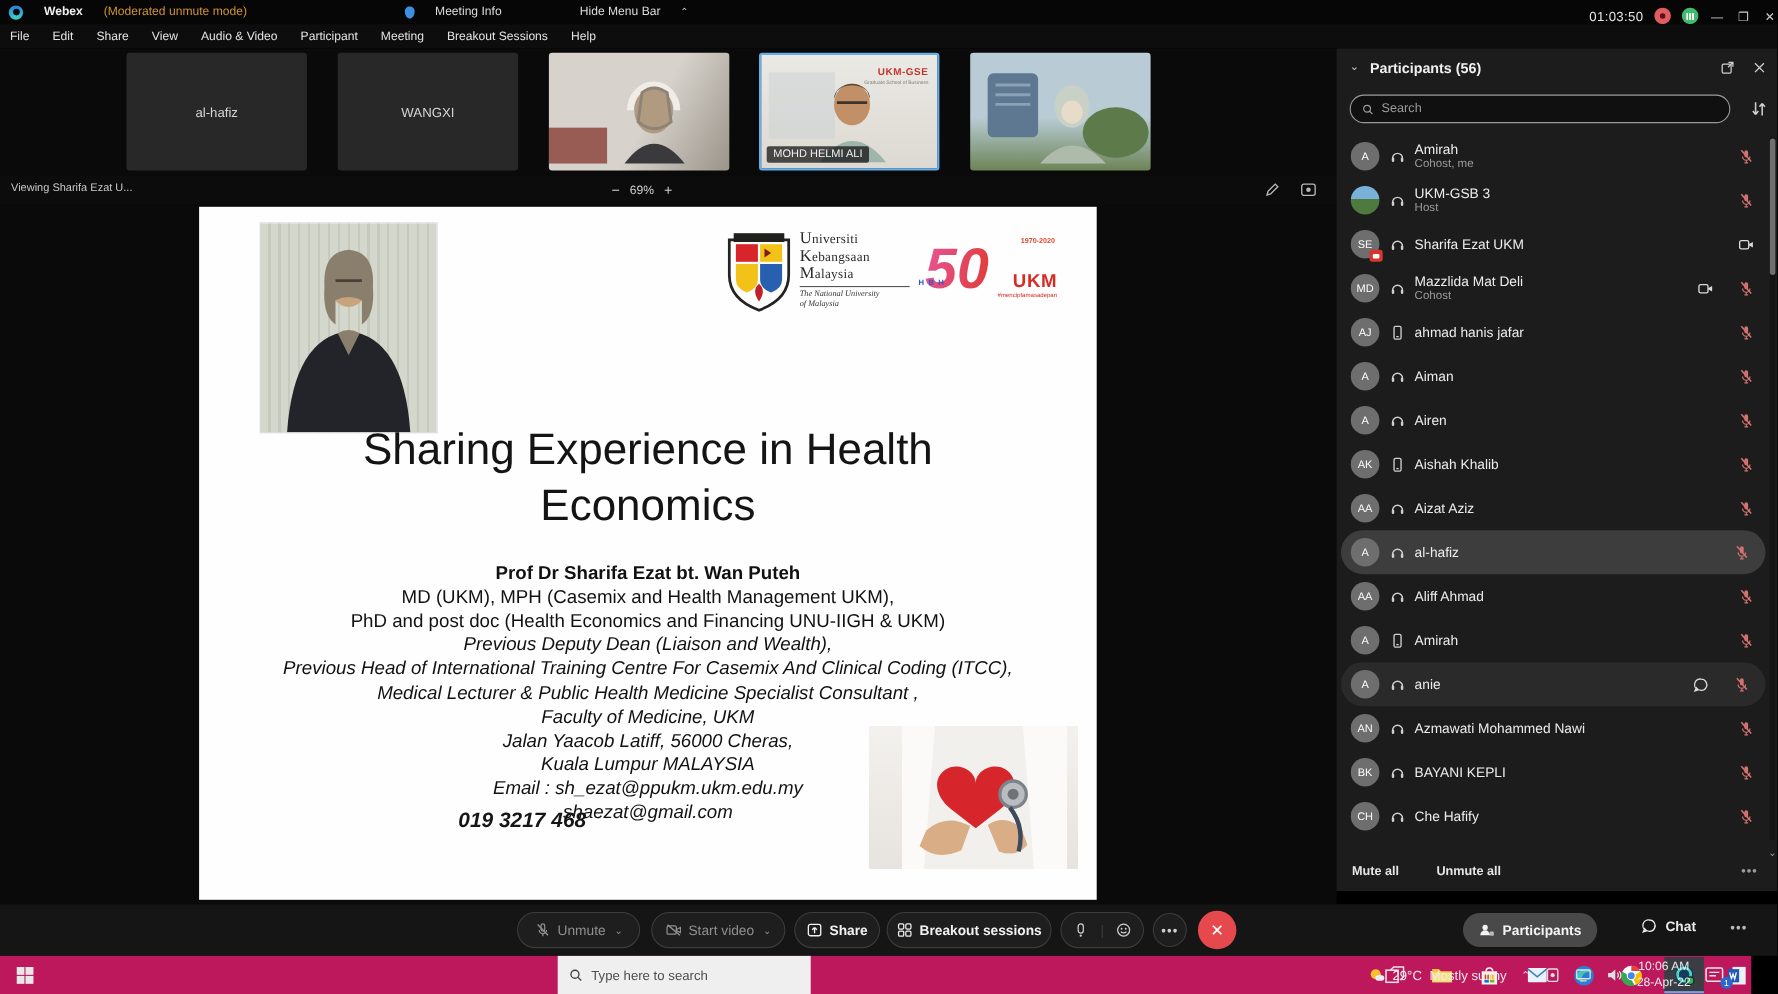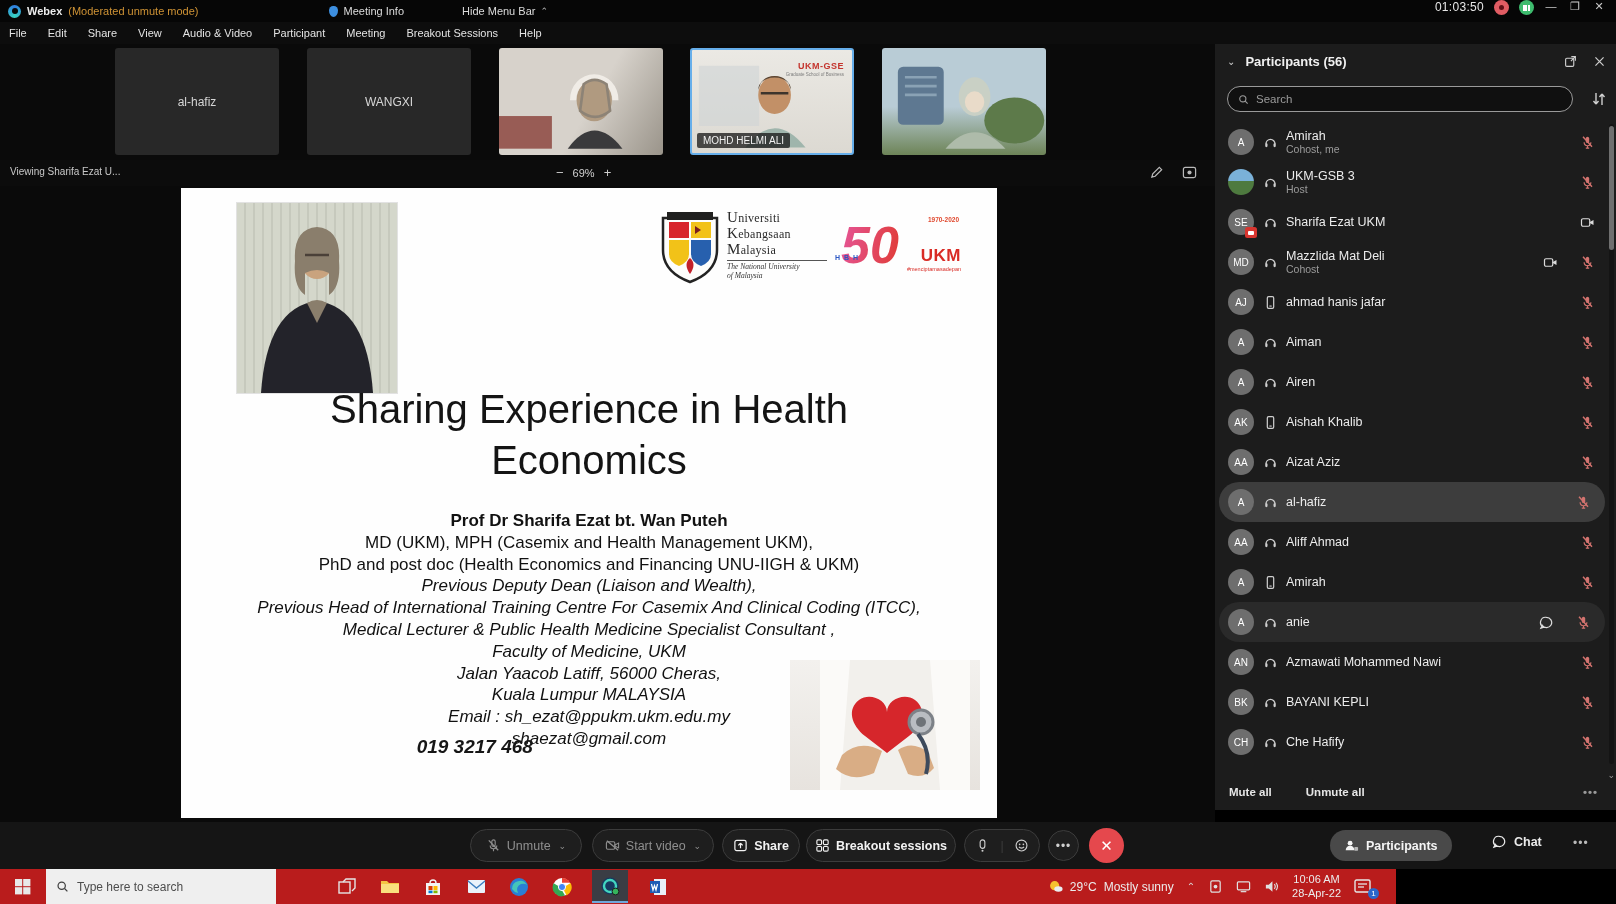--- a/index.html
+++ b/index.html
@@ -3,31 +3,31 @@
 <meta charset="utf-8">
 <style>
   * { margin:0; padding:0; box-sizing:border-box; }
   html,body { background:#000; }
   .screen {
     position:relative; width:1616px; height:904px; overflow:hidden;
     background:#000; font-family:"Liberation Sans", sans-serif;
     -webkit-font-smoothing:antialiased; color:#e8e8e8;
   }
   
-  .titlebar { position:absolute; left:0; top:0; width:1616px; height:22px; background:#060606; display:flex; align-items:center; font-size:11px; }
+  .titlebar { position:absolute; left:0; top:0; width:1616px; height:22px; background:#060606; display:flex; align-items:center; font-size:11px;gap:13px; }
   .titlebar .logo { width:13px; height:13px; border-radius:50%; margin-left:8px;
     background:conic-gradient(#2f7de1,#37d2c3,#2f7de1); position:relative; }
   .titlebar .logo::after{content:"";position:absolute;inset:3.5px;border-radius:50%;background:#060606;}
   .tb-app { margin-left:6px; color:#ededed; font-weight:bold; }
   .tb-mode { margin-left:6px; color:#cf9335; }
   .tb-info-icon { width:9px;height:11px;margin-left:130px;background:#3d8fe0;border-radius:45% 45% 50% 50%/40% 40% 60% 60%; }
   .tb-info { margin-left:6px; color:#dcdcdc; }
   .tb-hidemenu { margin-left:58px; color:#dcdcdc; }
   .tb-caret { color:#bbb; margin-left:5px; font-size:9px; }
-  .tb-right { position:absolute; right:0; top:0; height:22px; display:flex; align-items:flex-start; gap:10px; padding-right:10px; }
+  .tb-right { position:absolute; right:0; top:0; height:22px; display:flex; align-items:flex-end; gap:10px; }
   .tb-timer { color:#e6e6e6; font-size:12px; letter-spacing:.3px; }
   .dot-btn { width:15px; height:15px; border-radius:50%; display:flex; align-items:center; justify-content:center; }
   .dot-rec { background:#e05c63; } .dot-rec i{ width:5px;height:5px;border-radius:50%;background:#5d1016;display:block;}
   .dot-net { background:#3ebc6e; } .dot-net i{ width:7px;height:6px;display:block;background:linear-gradient(90deg,#fff 1.5px,transparent 1.5px,transparent 2.5px,#fff 2.5px,#fff 4px,transparent 4px,transparent 5px,#fff 5px);}
   .win-ctl { color:#c9c9c9; font-size:11px; width:14px; text-align:center; }
   
   .menubar { position:absolute; left:0; top:22px; width:1616px; height:22px; background:#0d0d0d; display:flex; align-items:center; gap:21px; padding-left:9px; font-size:11px; color:#e3e3e3; }
   .menubar span { cursor:default; }
   
   .stage { position:absolute; left:0; top:44px; width:1215px; height:778px; background:#0a0a0a; }
@@ -109,21 +109,21 @@
   .pill.lit { color:#f2f2f2; font-weight:bold; }
   .pill svg { width:15px; height:15px; }
   .pill .cv { font-size:9px; margin-left:2px; }
   .circle-btn { position:absolute; top:8px; width:31px; height:31px; border-radius:50%; background:#1e1e1e; border:1px solid #3c3c3c; display:flex; align-items:center; justify-content:center; color:#cfcfcf; font-size:12px; letter-spacing:1px; }
   .leave-btn { position:absolute; top:6px; width:35px; height:35px; border-radius:50%; background:#e5484d; border:none; display:flex; align-items:center; justify-content:center; color:#fff; font-size:15px; }
   .br-pill { position:absolute; top:8px; height:31px; border-radius:16px; background:#494949; display:flex; align-items:center; gap:7px; padding:0 14px; font-size:12.5px; font-weight:bold; color:#f4f4f4; }
   .chat-btn { position:absolute; top:12px; display:flex; align-items:center; gap:7px; font-size:12.5px; font-weight:bold; color:#eaeaea; }
   .cb-more { position:absolute; top:14px; color:#b9b9b9; letter-spacing:1px; font-size:12px; }
   .ctrlbar svg.wic { width:15px; height:15px; }
   
-  .taskbar { position:absolute; left:0; top:869px; width:1396px; height:35px; background:#b91c1c; display:flex; align-items:center; }
+  .taskbar { position:absolute; left:0; top:869px; width:1592px; height:35px; background:#be185d; display:flex; align-items:center;justify-content:space-between; }
   .tk-start { width:46px; height:35px; display:flex; align-items:center; justify-content:center; }
   .tk-search { width:230px; height:35px; background:#efefef; display:flex; align-items:center; gap:8px; padding-left:10px; }
   .tk-search svg { width:13px; height:13px; }
   .tk-search span { color:#4d4d4d; font-size:12px; }
   .tk-icons { display:flex; align-items:center; margin-left:58px; gap:17px; }
   .tk-ic { width:26px; height:26px; display:flex; align-items:center; justify-content:center; }
   .tk-ic.hlbox { background:#3a3d44; width:36px; height:33px; border-bottom:2px solid #6fa8dc; }
   .tk-right { position:absolute; right:0; top:0; height:35px; display:flex; align-items:center; gap:13px; padding-right:22px; }
   .tk-weather { display:flex; align-items:center; gap:7px; color:#ececec; font-size:12px; }
   .tk-caret { color:#d9d9d9; font-size:10px; }

